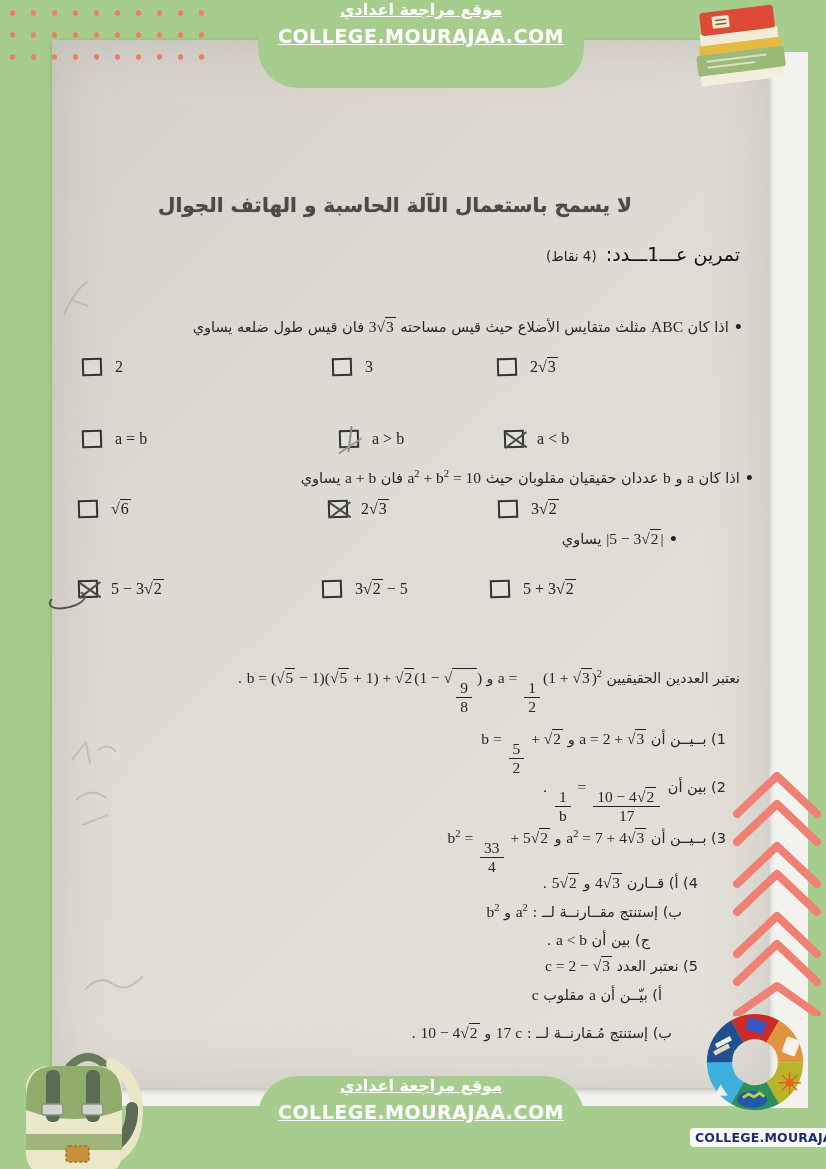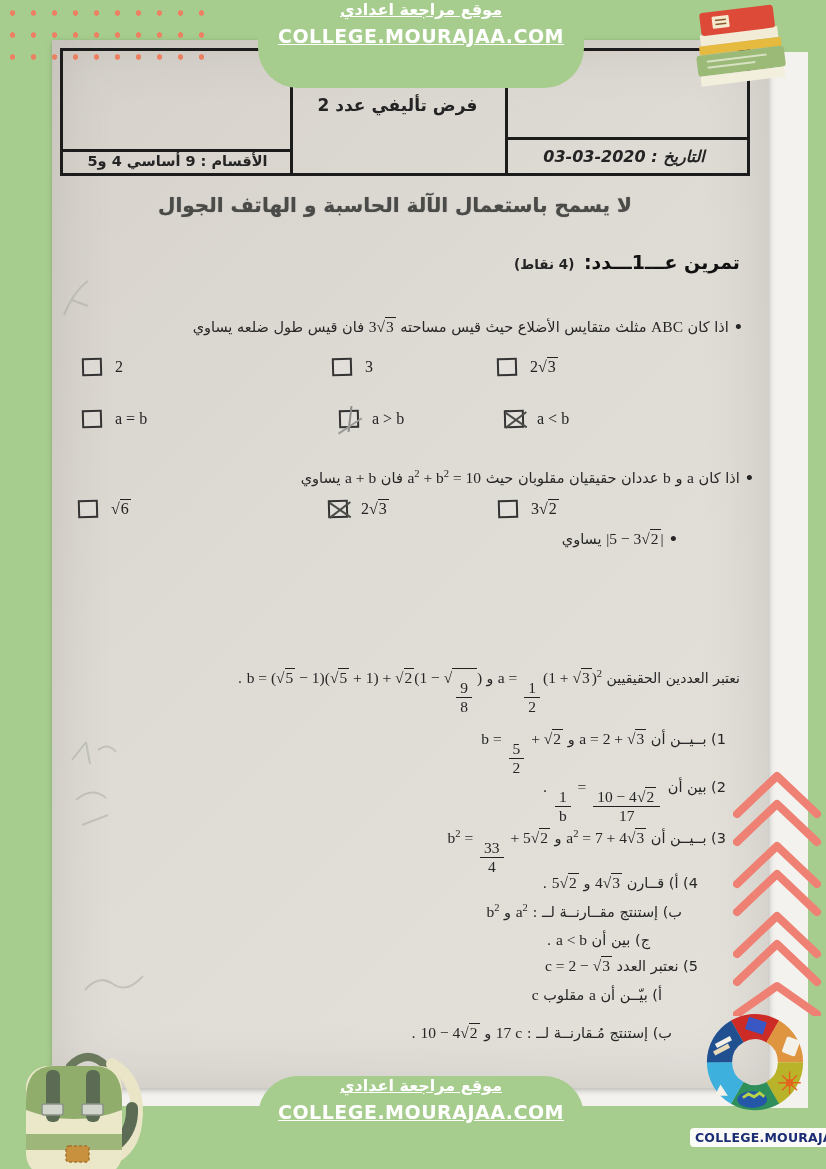--- a/index.html
+++ b/index.html
@@ -29,21 +29,21 @@
   .cell-title{position:absolute;left:227px;width:215px;top:44px;text-align:center;
     font-weight:bold;font-size:17px;direction:rtl;}
   .cell-date{position:absolute;left:442px;right:4px;top:96px;text-align:center;
     font-weight:bold;font-size:16px;direction:rtl;font-style:italic;}
   .cell-classes{position:absolute;left:2px;width:225px;top:102px;text-align:center;
     font-weight:bold;font-size:14.5px;direction:rtl;}
 
   .notice{position:absolute;left:30px;right:60px;top:153px;text-align:center;direction:rtl;
     font-size:20px;font-weight:800;color:#4a4a48;text-shadow:0 0 1px #7a7a76;letter-spacing:1px;}
 
-  .exhead{position:absolute;direction:rtl;font-weight:bold;white-space:nowrap;margin-top:8px;}
+  .exhead{position:absolute;direction:rtl;font-weight:normal;white-space:nowrap;}
   .exhead .t{font-size:19px;color:#111;}
   .exhead .p{font-size:13.5px;margin-right:4px;}
 
   .ar{position:absolute;direction:rtl;font-size:14.5px;color:#262626;white-space:nowrap;}
   .q::before{content:"•  ";font-weight:bold;}
 
   
   .m{font-family:"Liberation Serif",serif;font-size:15.5px;}
   .m sup{font-size:.68em;}
   .fr{display:inline-flex;flex-direction:column;text-align:center;vertical-align:-10px;
@@ -91,29 +91,20 @@
 <body>
 
 <div id="stage">
 
   <div class="dots"></div>
   <div class="strip-r"></div>
   <div class="strip-b"></div>
 
   <div class="paper">
 
-    <div class="htable">
-      <div class="vline" style="left:227px"></div>
-      <div class="vline" style="left:442px"></div>
-      <div class="hline" style="left:445px;right:0;top:86px"></div>
-      <div class="hline" style="left:0;width:227px;top:98px"></div>
-      <div class="cell-title">فرض تأليفي عدد 2</div>
-      <div class="cell-date">التاريخ : 2020-03-03</div>
-      <div class="cell-classes">الأقسام : 9 أساسي 4 و5</div>
-    </div>
 
     <div class="notice">لا يسمح باستعمال الآلة الحاسبة و الهاتف الجوال</div>
 
     <div class="exhead" style="top:203px;right:28px">
       <span class="t">تمرين عـــ1ـــدد:</span>
       <span class="p">(4 نقاط)</span>
     </div>
 
     <div class="ar q" style="top:278px;right:25px">اذا كان  <span class="m" dir="ltr">ABC</span>  مثلث متقايس الأضلاع حيث قيس مساحته  <span class="m" dir="ltr">3<span class="sq">√<span class="rd">3</span></span></span>  فان قيس طول ضلعه يساوي</div>
     <div class="optrow" style="top:318px">
@@ -124,21 +115,21 @@
       <span class="opt" style="left:280px">
         <span class="box"></span>
         <span class="ol">3</span>
       </span>
       <span class="opt" style="left:445px">
         <span class="box"></span>
         <span class="ol">2<span class="sq">√<span class="rd">3</span></span></span>
       </span>
     </div>
 
-    <div class="optrow" style="top:370px">
+    <div class="optrow" style="top:390px">
       <span class="opt" style="left:30px">
         <span class="box"></span>
         <span class="ol">a = b</span>
       </span>
       <span class="opt" style="left:287px">
         <span class="box mk-light"></span>
         <span class="ol">a &gt; b</span>
       </span>
       <span class="opt" style="left:452px">
         <span class="box mk-x"></span>
@@ -156,20 +147,36 @@
         <span class="box mk-x"></span>
         <span class="ol">2<span class="sq">√<span class="rd">3</span></span></span>
       </span>
       <span class="opt" style="left:446px">
         <span class="box"></span>
         <span class="ol">3<span class="sq">√<span class="rd">2</span></span></span>
       </span>
     </div>
 
     <div class="ar q" style="top:490px;right:90px"><span class="m" dir="ltr">|5 − 3<span class="sq">√<span class="rd">2</span></span>|</span>  يساوي</div>
+    <div class="optrow" style="top:540px">
+      <span class="opt" style="left:26px">
+        <span class="box mk-xloop">
+            <span class="loop"></span>
+          </span>
+        <span class="ol">5 − 3<span class="sq">√<span class="rd">2</span></span></span>
+      </span>
+      <span class="opt" style="left:270px">
+        <span class="box"></span>
+        <span class="ol">3<span class="sq">√<span class="rd">2</span></span> − 5</span>
+      </span>
+      <span class="opt" style="left:438px">
+        <span class="box"></span>
+        <span class="ol">5 + 3<span class="sq">√<span class="rd">2</span></span></span>
+      </span>
+    </div>
 
     <div class="ar" style="top:628px;right:28px;font-size:14px">نعتبر العددين الحقيقيين  <span class="m" dir="ltr">a = <span class="fr">
             <span class="nu">1</span>
             <span class="de">2</span>
           </span>(1 + <span class="sq">√<span class="rd">3</span></span>)<sup>2</sup></span>  و  <span class="m" dir="ltr">b = (<span class="sq">√<span class="rd">5</span></span> − 1)(<span class="sq">√<span class="rd">5</span></span> + 1) + <span class="sq">√<span class="rd">2</span></span>(1 − <span class="sq">√<span class="rd"><span class="fr">
                 <span class="nu">9</span>
                 <span class="de">8</span>
               </span></span></span>)</span> .</div>
 
     <div class="ar" style="top:690px;right:42px">1) بــيــن أن  <span class="m" dir="ltr">a = 2 + <span class="sq">√<span class="rd">3</span></span></span>  و  <span class="m" dir="ltr">b = <span class="fr">

